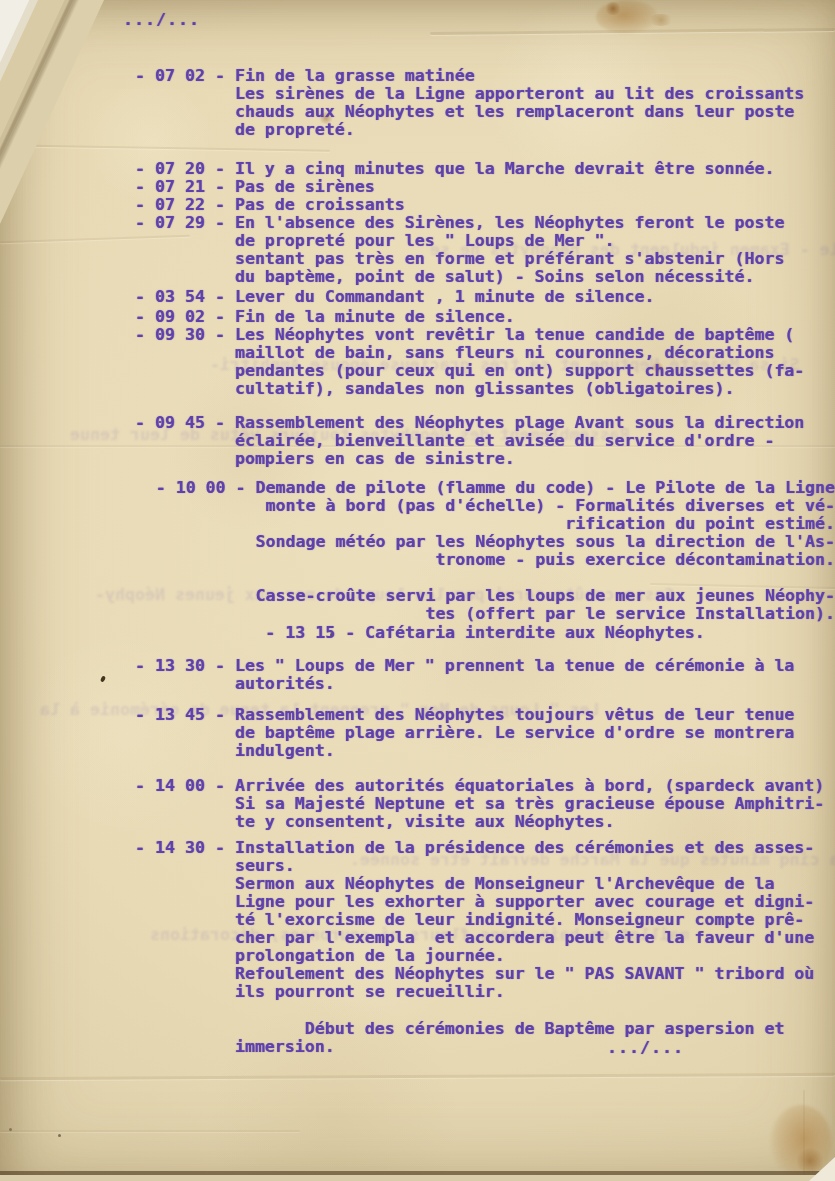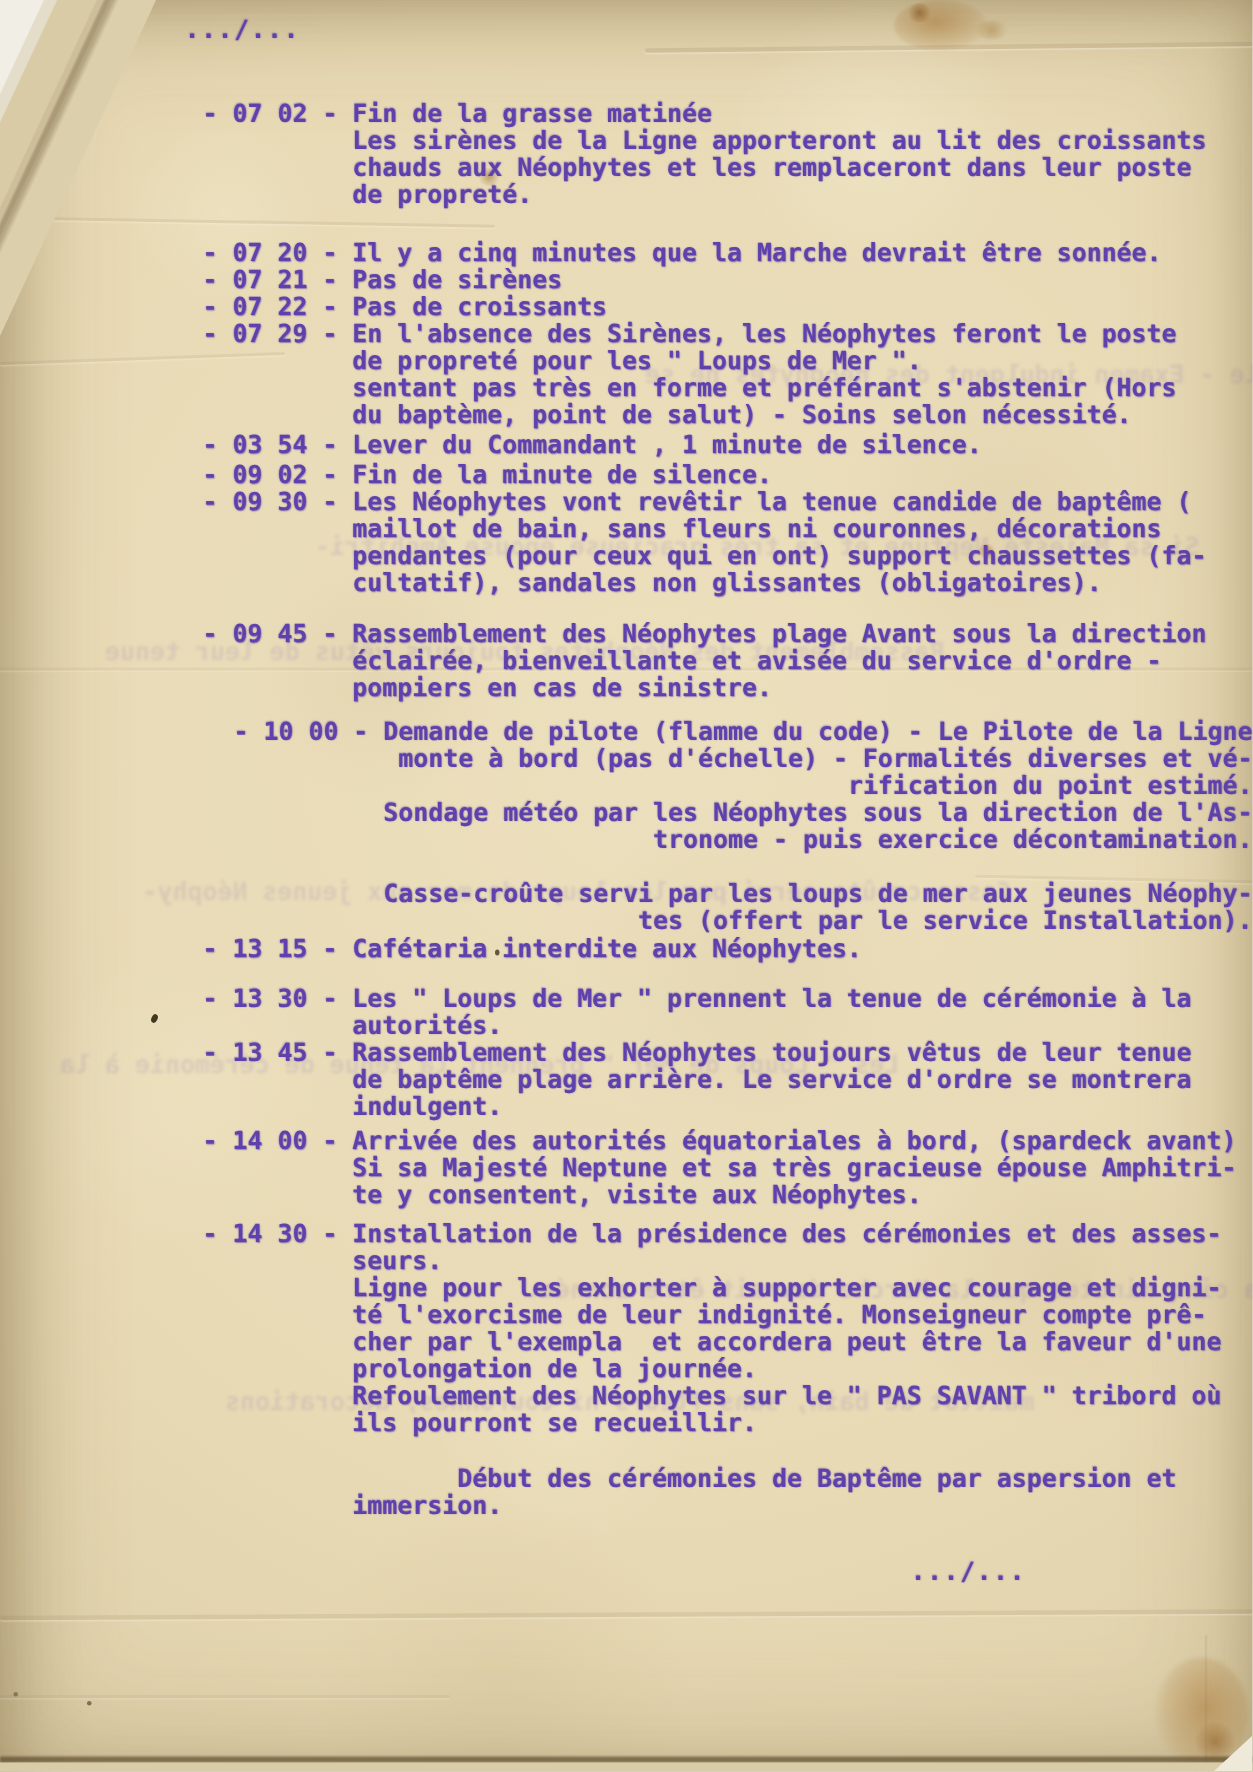--- a/index.html
+++ b/index.html
@@ -63,24 +63,24 @@
   .marker{position:absolute;font-size:16.6px;letter-spacing:1px;}
   .marker.top{left:123px;top:10px;}
   .marker.bottom{left:607px;top:1038px;}
   .schedule{position:absolute;left:135px;top:67px;width:700px;font-size:16.6px;line-height:18px;}
   .entry{margin-top:0;}
   .entry:nth-of-type(2){margin-top:21px;}
   .entry:nth-of-type(7){margin-top:2px;}
   .entry:nth-of-type(8){margin-top:2px;}
   .entry:nth-of-type(10){margin-top:16px;}
   .entry:nth-of-type(11){margin-top:11px;text-align:right;}
-  .entry:nth-of-type(12){margin-top:1px;}
+  .entry:nth-of-type(12){margin-top:1px;text-align:center;}
   .entry:nth-of-type(13){margin-top:15px;}
-  .entry:nth-of-type(14){}
-  .entry:nth-of-type(15){margin-top:5px;}
+  .entry:nth-of-type(14){margin-top:13px;}
+  .entry:nth-of-type(15){margin-top:17px;}
   .entry:nth-of-type(16){margin-top:8px;}
   .entry:nth-of-type(17){margin-top:19px;}
   .line{white-space:pre;}
   .line u{text-decoration-thickness:2px;text-underline-offset:2px;}
   
   .ghost{
     position:absolute;pointer-events:none;white-space:pre;
     font-size:16.6px;font-weight:700;color:rgba(104,76,178,.13);
     transform:scaleX(-1);filter:blur(1.2px);
   }
@@ -185,20 +185,21 @@
         <div class="line">          indulgent.</div>
       </div>
       <div class="entry">
         <div class="line">- 14 00 - Arrivée des autorités équatoriales à bord, (spardeck avant)</div>
         <div class="line">          Si sa Majesté Neptune et sa très gracieuse épouse Amphitri-</div>
         <div class="line">          te y consentent, visite aux Néophytes.</div>
       </div>
       <div class="entry">
         <div class="line">- 14 30 - Installation de la présidence des cérémonies et des asses-</div>
         <div class="line">          seurs.</div>
+        <div class="line">          Sermon aux Néophytes de Monseigneur l'Archevêque de la</div>
         <div class="line">          Ligne pour les exhorter à supporter avec courage et digni-</div>
         <div class="line">          té l'exorcisme de leur indignité. Monseigneur compte prê-</div>
         <div class="line">          cher par l'exempla  et accordera peut être la faveur d'une</div>
         <div class="line">          prolongation de la journée.</div>
         <div class="line">          Refoulement des Néophytes sur le " PAS SAVANT " tribord où</div>
         <div class="line">          ils pourront se recueillir.</div>
       </div>
       <div class="entry">
         <div class="line">                 Début des cérémonies de Baptême par aspersion et</div>
         <div class="line">          immersion.</div>

